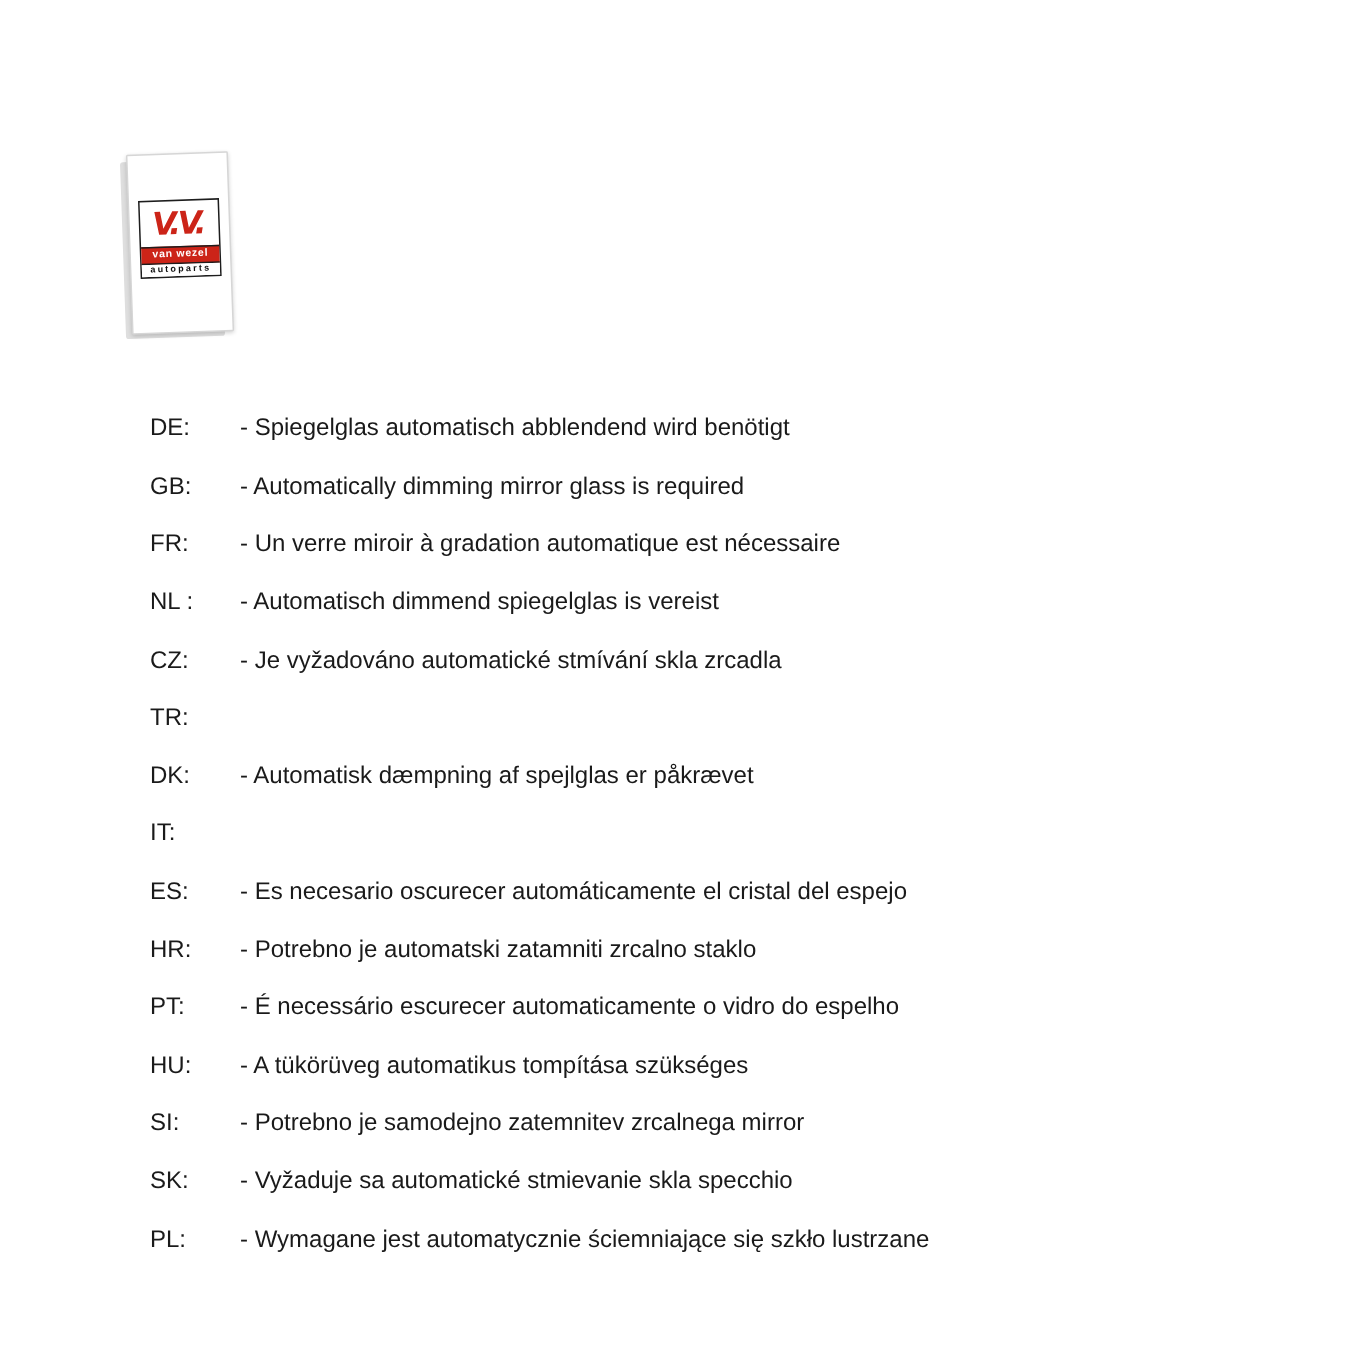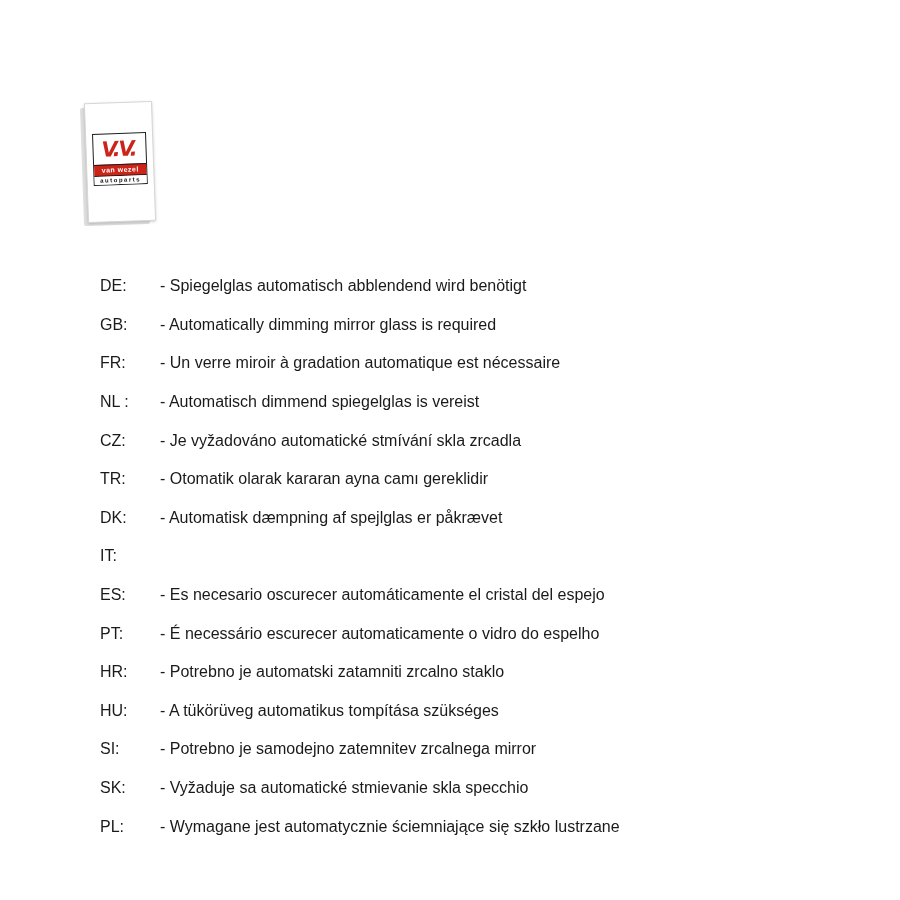--- a/index.html
+++ b/index.html
@@ -157,48 +157,47 @@
     <span class="text">- Automatisch dimmend spiegelglas is vereist</span>
   </div>
 
   <div class="row">
     <span class="code">CZ:</span>
     <span class="text">- Je vyžadováno automatické stmívání skla zrcadla</span>
   </div>
 
   <div class="row">
     <span class="code">TR:</span>
-    <span class="text">- Otomatik olarak kararan ayna camı gereklidir</span>
   </div>
 
   <div class="row">
     <span class="code">DK:</span>
     <span class="text">- Automatisk dæmpning af spejlglas er påkrævet</span>
   </div>
 
   <div class="row">
     <span class="code">IT:</span>
   </div>
 
   <div class="row">
     <span class="code">ES:</span>
     <span class="text">- Es necesario oscurecer automáticamente el cristal del espejo</span>
   </div>
 
   <div class="row">
+    <span class="code">HR:</span>
+    <span class="text">- Potrebno je automatski zatamniti zrcalno staklo</span>
+  </div>
+
+  <div class="row">
     <span class="code">PT:</span>
     <span class="text">- É necessário escurecer automaticamente o vidro do espelho</span>
   </div>
 
   <div class="row">
-    <span class="code">HR:</span>
-    <span class="text">- Potrebno je automatski zatamniti zrcalno staklo</span>
-  </div>
-
-  <div class="row">
     <span class="code">HU:</span>
     <span class="text">- A tükörüveg automatikus tompítása szükséges</span>
   </div>
 
   <div class="row">
     <span class="code">SI:</span>
     <span class="text">- Potrebno je samodejno zatemnitev zrcalnega mirror</span>
   </div>
 
   <div class="row">

